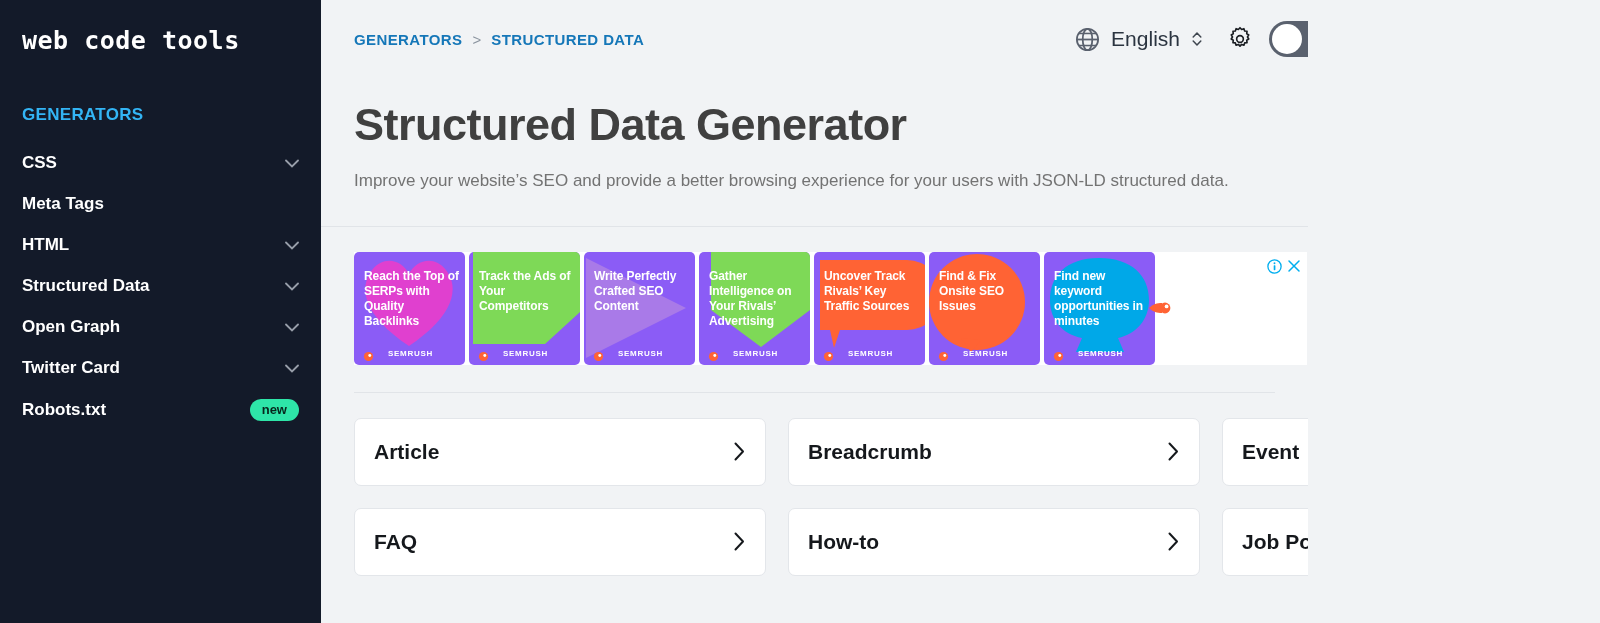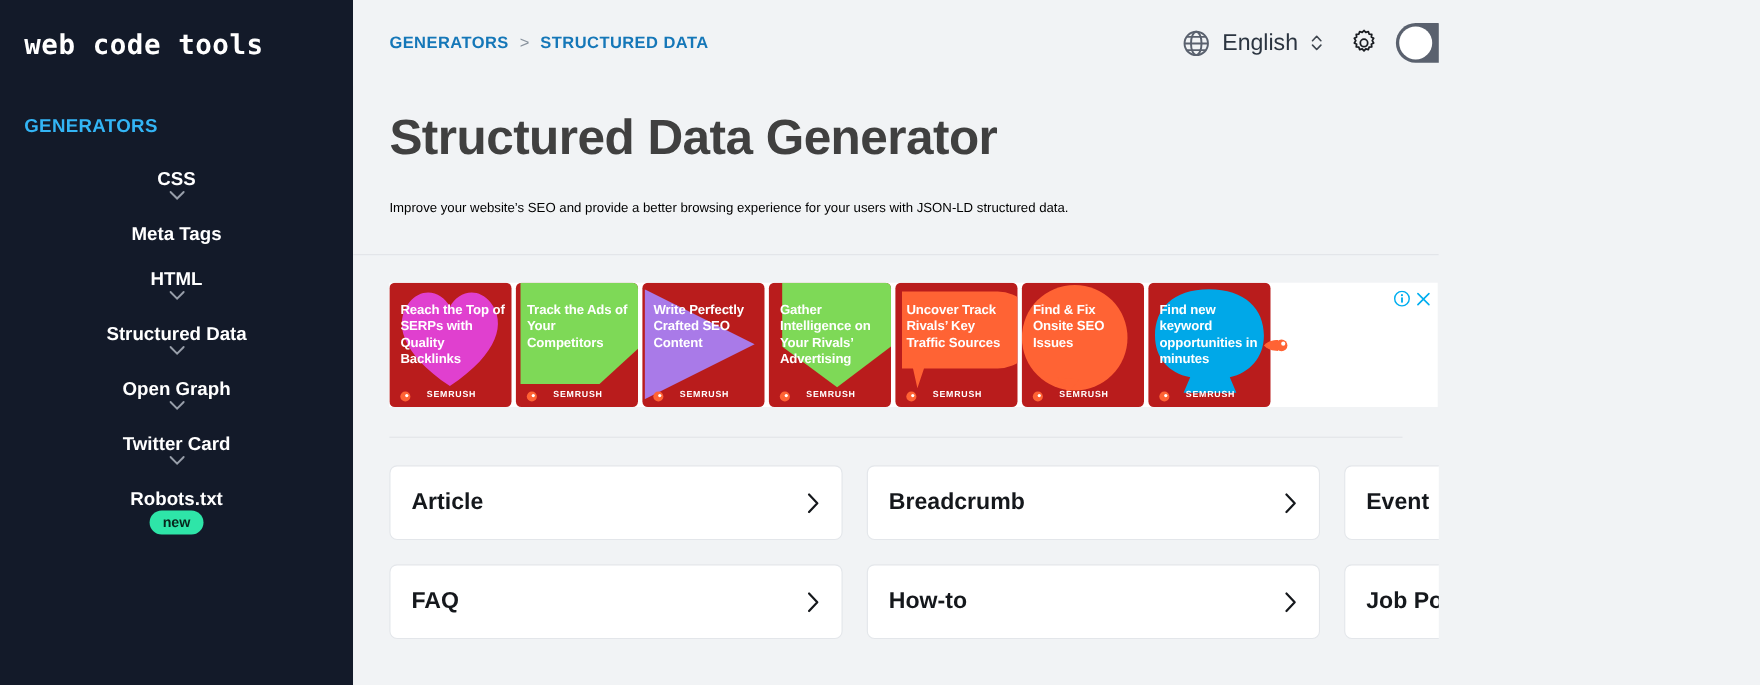--- a/index.html
+++ b/index.html
@@ -25,21 +25,20 @@
   .nav { margin-top:50px; }
   .nav-section-title {
     color:#33b5f5; font-size:17px; font-weight:bold;
     letter-spacing:0.3px; padding:0 22px; margin-bottom:18px;
   }
   .nav-item {
     display:flex; align-items:center; justify-content:space-between;
     padding:10px 22px 11px 22px;
     font-size:17px; font-weight:bold; color:#ffffff;
     cursor:pointer;
-    flex-direction:column;
   }
   .nav-item .label { white-space:nowrap; }
   .chev-down { width:14px; height:9px; opacity:0.75; }
   .chev-down svg { display:block; }
   .badge-new {
     background:#2ee5a8; color:#07261c;
     font-size:13px; font-weight:bold;
     border-radius:12px; padding:4px 12px 5px 12px;
     line-height:1;
   }
@@ -80,34 +79,34 @@
 
   .hero {
     padding:22px 33px 34px 33px;
     border-bottom:1px solid #e1e4e8;
   }
   .hero h1 {
     font-size:45px; font-weight:bold; color:#404040;
     letter-spacing:-0.5px; line-height:1.1;
   }
   .hero p {
-    margin-top:32px; font-size:12px; color:#000000;
+    margin-top:20px; font-size:17px; color:#737373;
     line-height:1.3;
   }
 
   
   .ad-wrap { padding:25px 33px 0 33px; }
   .ad-banner {
     width:953px; height:113px; background:#ffffff;
     position:relative; display:flex; align-items:center;
     overflow:hidden;
   }
   .ad-cards { display:flex; gap:4px; height:113px; }
   .ad-card {
-    width:111px; height:113px; background:#b91c1c;
+    width:111px; height:113px; background:#8b5cf6;
     border-radius:5px; position:relative; overflow:hidden;
     flex-shrink:0;
   }
   .ad-shape { position:absolute; }
   .ad-text {
     position:absolute; left:10px; top:17px; right:6px;
     font-size:12px; font-weight:bold; line-height:1.25;
     color:#ffffff; z-index:3; letter-spacing:-0.1px;
   }
   .ad-logo {

